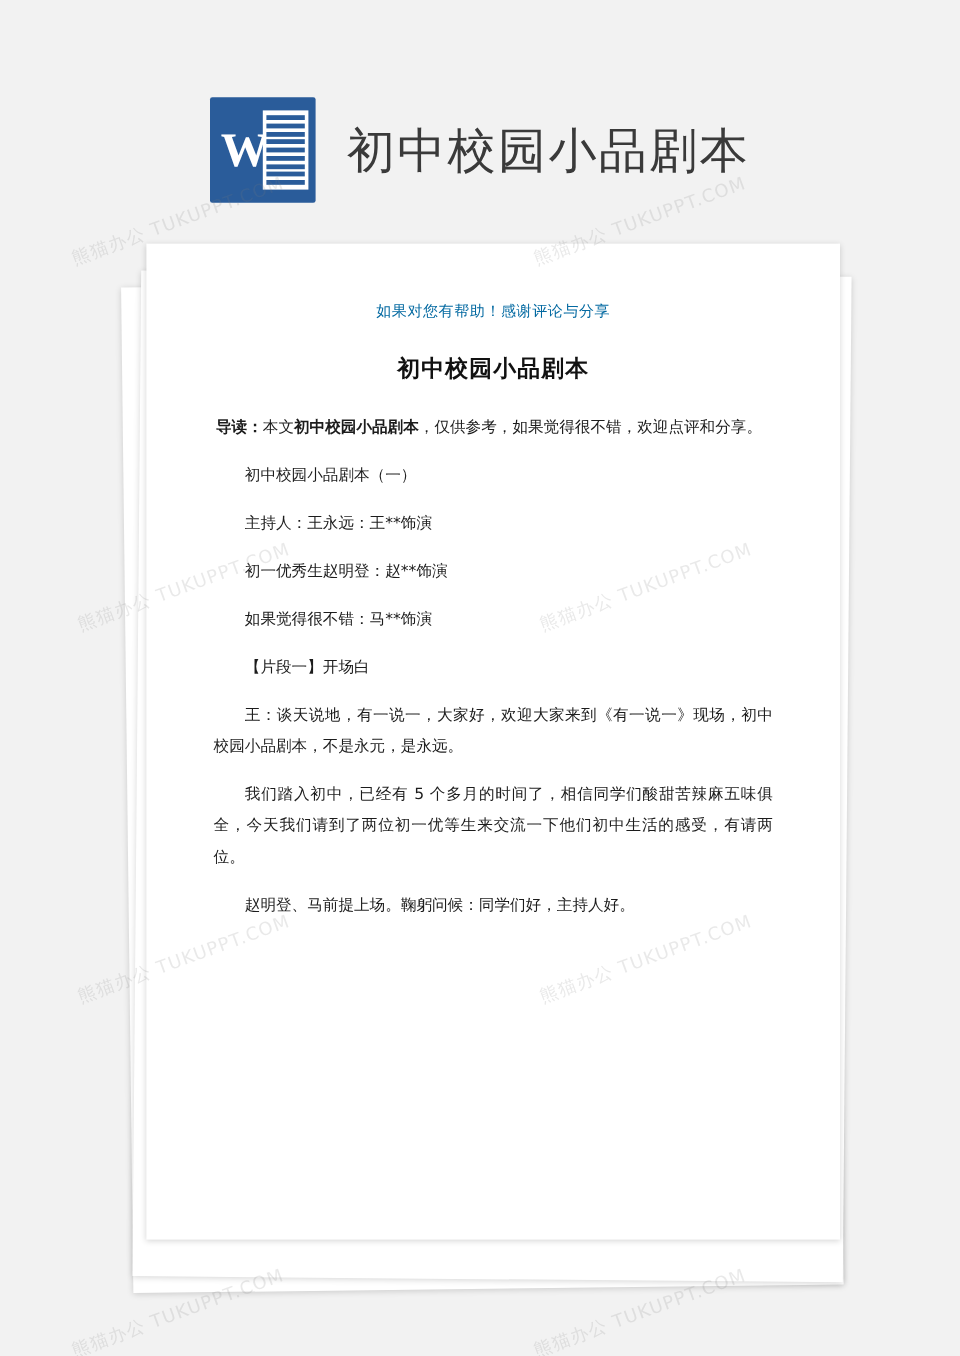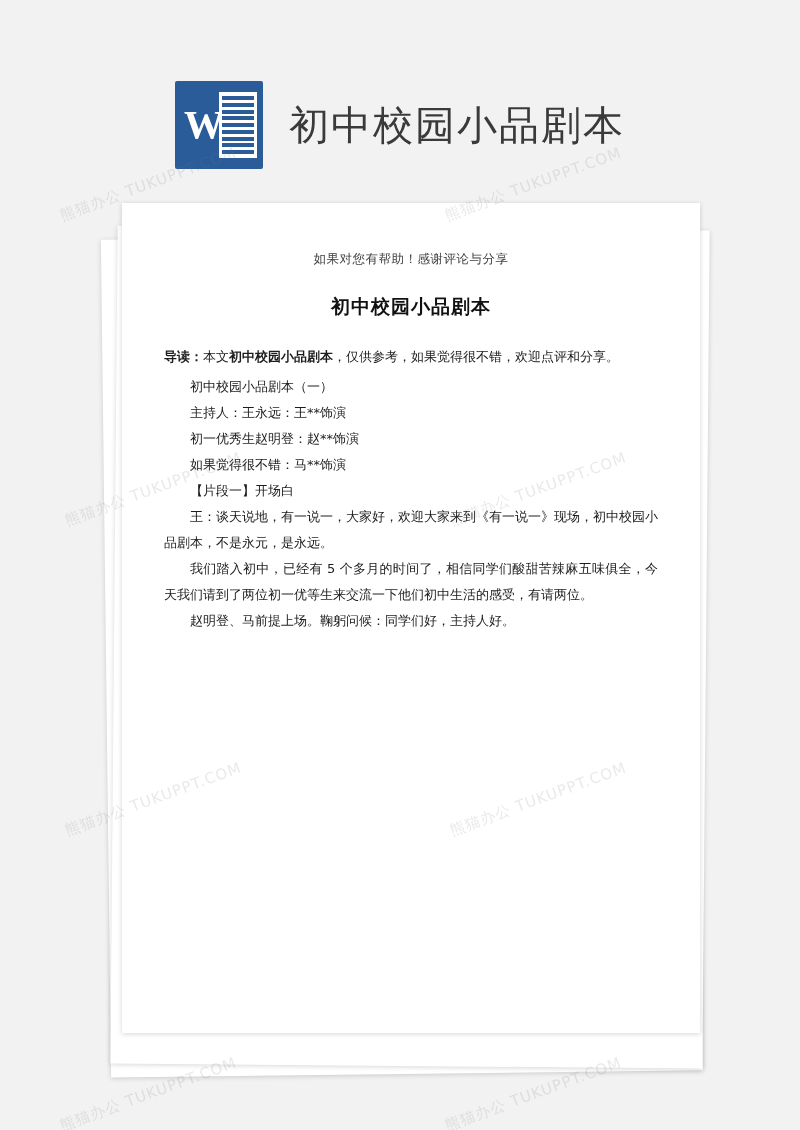--- a/index.html
+++ b/index.html
@@ -121,45 +121,45 @@
     box-sizing: border-box;
     padding: 48px 42px 20px 42px;
     font-family: "DejaVu Sans", sans-serif;
     color: #1c1c1c;
     overflow: hidden;
   }
   .doc-tagline {
     text-align: center;
     font-size: 12.5px;
     font-family: "DejaVu Serif", serif;
-    color: #404040;
+    color: #0369a1;
     margin: 0 0 26px 0;
     letter-spacing: 0.5px;
   }
   .doc-title {
     text-align: center;
     font-size: 19px;
     font-weight: bold;
     color: #111111;
     margin: 0 0 24px 0;
     letter-spacing: 1px;
   }
   .doc-lead {
     font-size: 13px;
     line-height: 2.0;
-    margin: 0 0 4px 0;
+    margin: 0 0 4px 16px;
     text-align: justify;
   }
   .doc-lead b {
     font-weight: bold;
   }
   .doc-p {
     font-size: 13px;
     line-height: 2.0;
-    margin: 0;
+    margin: 14px;
     text-indent: 26px;
     text-align: justify;
   }
 
   
   .wm {
     position: absolute;
     color: rgba(125,125,125,0.17);
     font-size: 15px;
     font-family: "DejaVu Sans", sans-serif;

